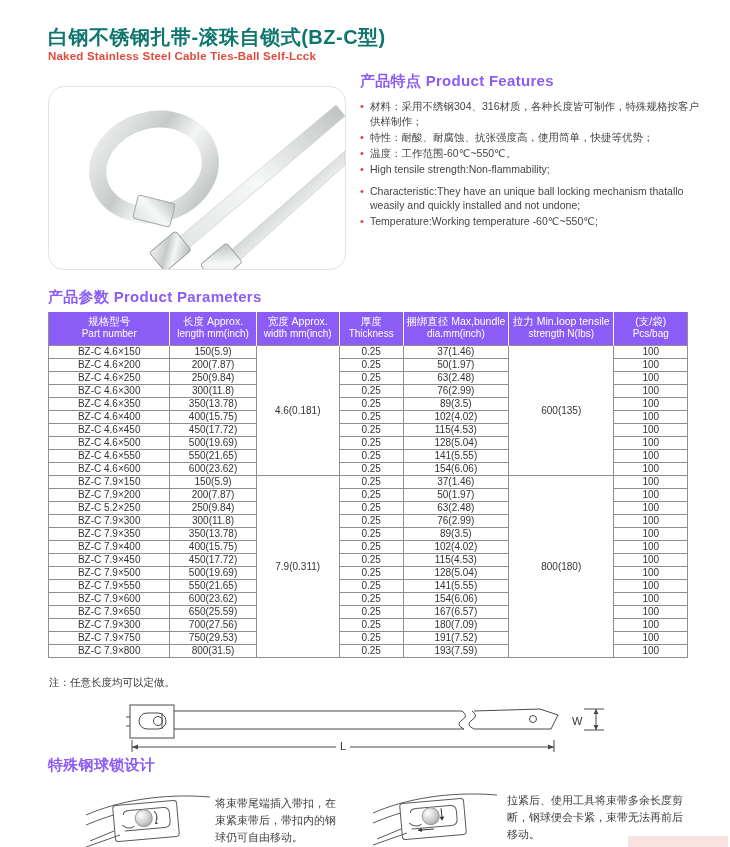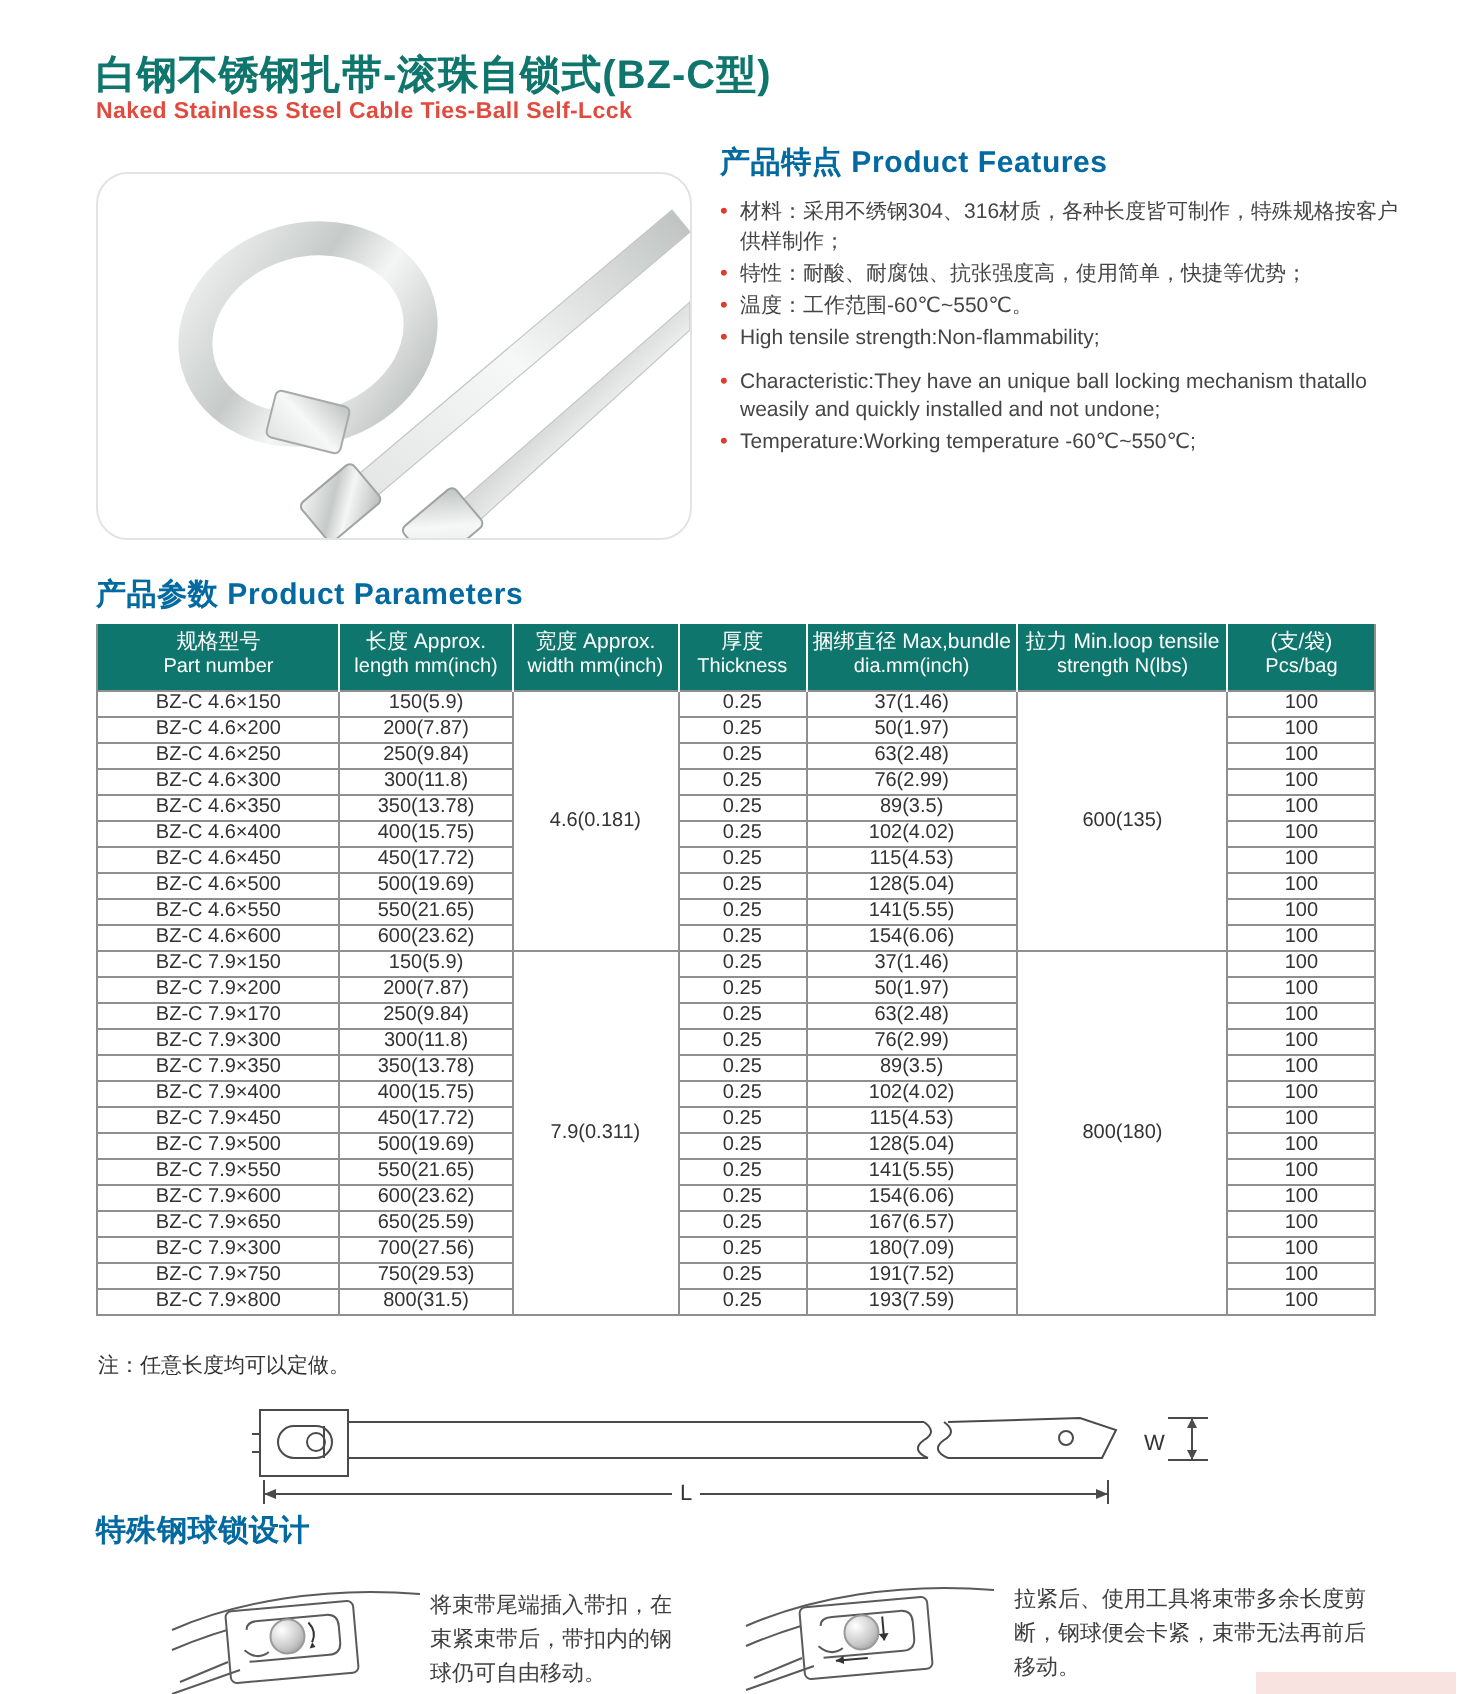--- a/index.html
+++ b/index.html
@@ -9,32 +9,32 @@
 
   
   .title{left:48px;top:24px;font-size:20px;font-weight:bold;color:#0f766e;letter-spacing:.5px;}
   .subtitle{left:48px;top:50px;font-size:11.5px;font-weight:bold;color:#e24a3e;letter-spacing:.2px;}
 
   
   .photo{left:48px;top:86px;width:296px;height:182px;border:1px solid #e3e3e3;border-radius:16px;overflow:hidden;background:#fff;}
 
   
   .features{left:360px;top:72px;width:342px;}
-  .sec-head{font-size:15px;font-weight:bold;color:#0369a1;letter-spacing:.3px;}
+  .sec-head{font-size:15px;font-weight:bold;color:#8b5cf6;letter-spacing:.3px;}
   .feat-list{margin-top:8px;}
   .feat-item{display:flex;font-size:10.5px;line-height:1.42;color:#454545;margin-bottom:1px;}
   .feat-item.gap{margin-top:7px;}
   .bullet{width:10px;flex:0 0 10px;color:#e23a2e;font-size:11px;line-height:1.35;}
   .bullet::before{content:"\2022";}
   .feat-text{flex:1;}
 
   
   .params-head{left:48px;top:288px;}
   table.params{left:48px;top:312px;position:absolute;width:640px;border-collapse:collapse;table-layout:fixed;}
-  table.params th{background:#0f766e;color:#fff;font-weight:normal;padding:3px 0 4px;line-height:1.25;border-right:1px solid #fff;vertical-align:middle;}
+  table.params th{background:#8b5cf6;color:#fff;font-weight:normal;padding:3px 0 4px;line-height:1.25;border-right:1px solid #fff;vertical-align:middle;}
   table.params th:last-child{border-right:none;}
   .th-zh{font-size:10.5px;}
   .th-en{font-size:10px;}
   table.params td{border:1px solid #8f8f8f;text-align:center;font-size:10px;color:#333;height:12px;padding:0 1px;line-height:1.1;background:#fff;}
   table.params{border:1px solid #8f8f8f;border-top:none;}
   .note{left:49px;top:676px;font-size:10.5px;color:#333;}
 
   
   .drawing{left:102px;top:698px;}
   .balllock-head{left:48px;top:756px;}
@@ -238,21 +238,21 @@
         <td>100</td>
       </tr>
       <tr>
         <td>BZ-C 7.9×200</td>
         <td>200(7.87)</td>
         <td>0.25</td>
         <td>50(1.97)</td>
         <td>100</td>
       </tr>
       <tr>
-        <td>BZ-C 7.9×170</td>
+        <td>BZ-C 5.2×250</td>
         <td>250(9.84)</td>
         <td>0.25</td>
         <td>63(2.48)</td>
         <td>100</td>
       </tr>
       <tr>
         <td>BZ-C 7.9×300</td>
         <td>300(11.8)</td>
         <td>0.25</td>
         <td>76(2.99)</td>

